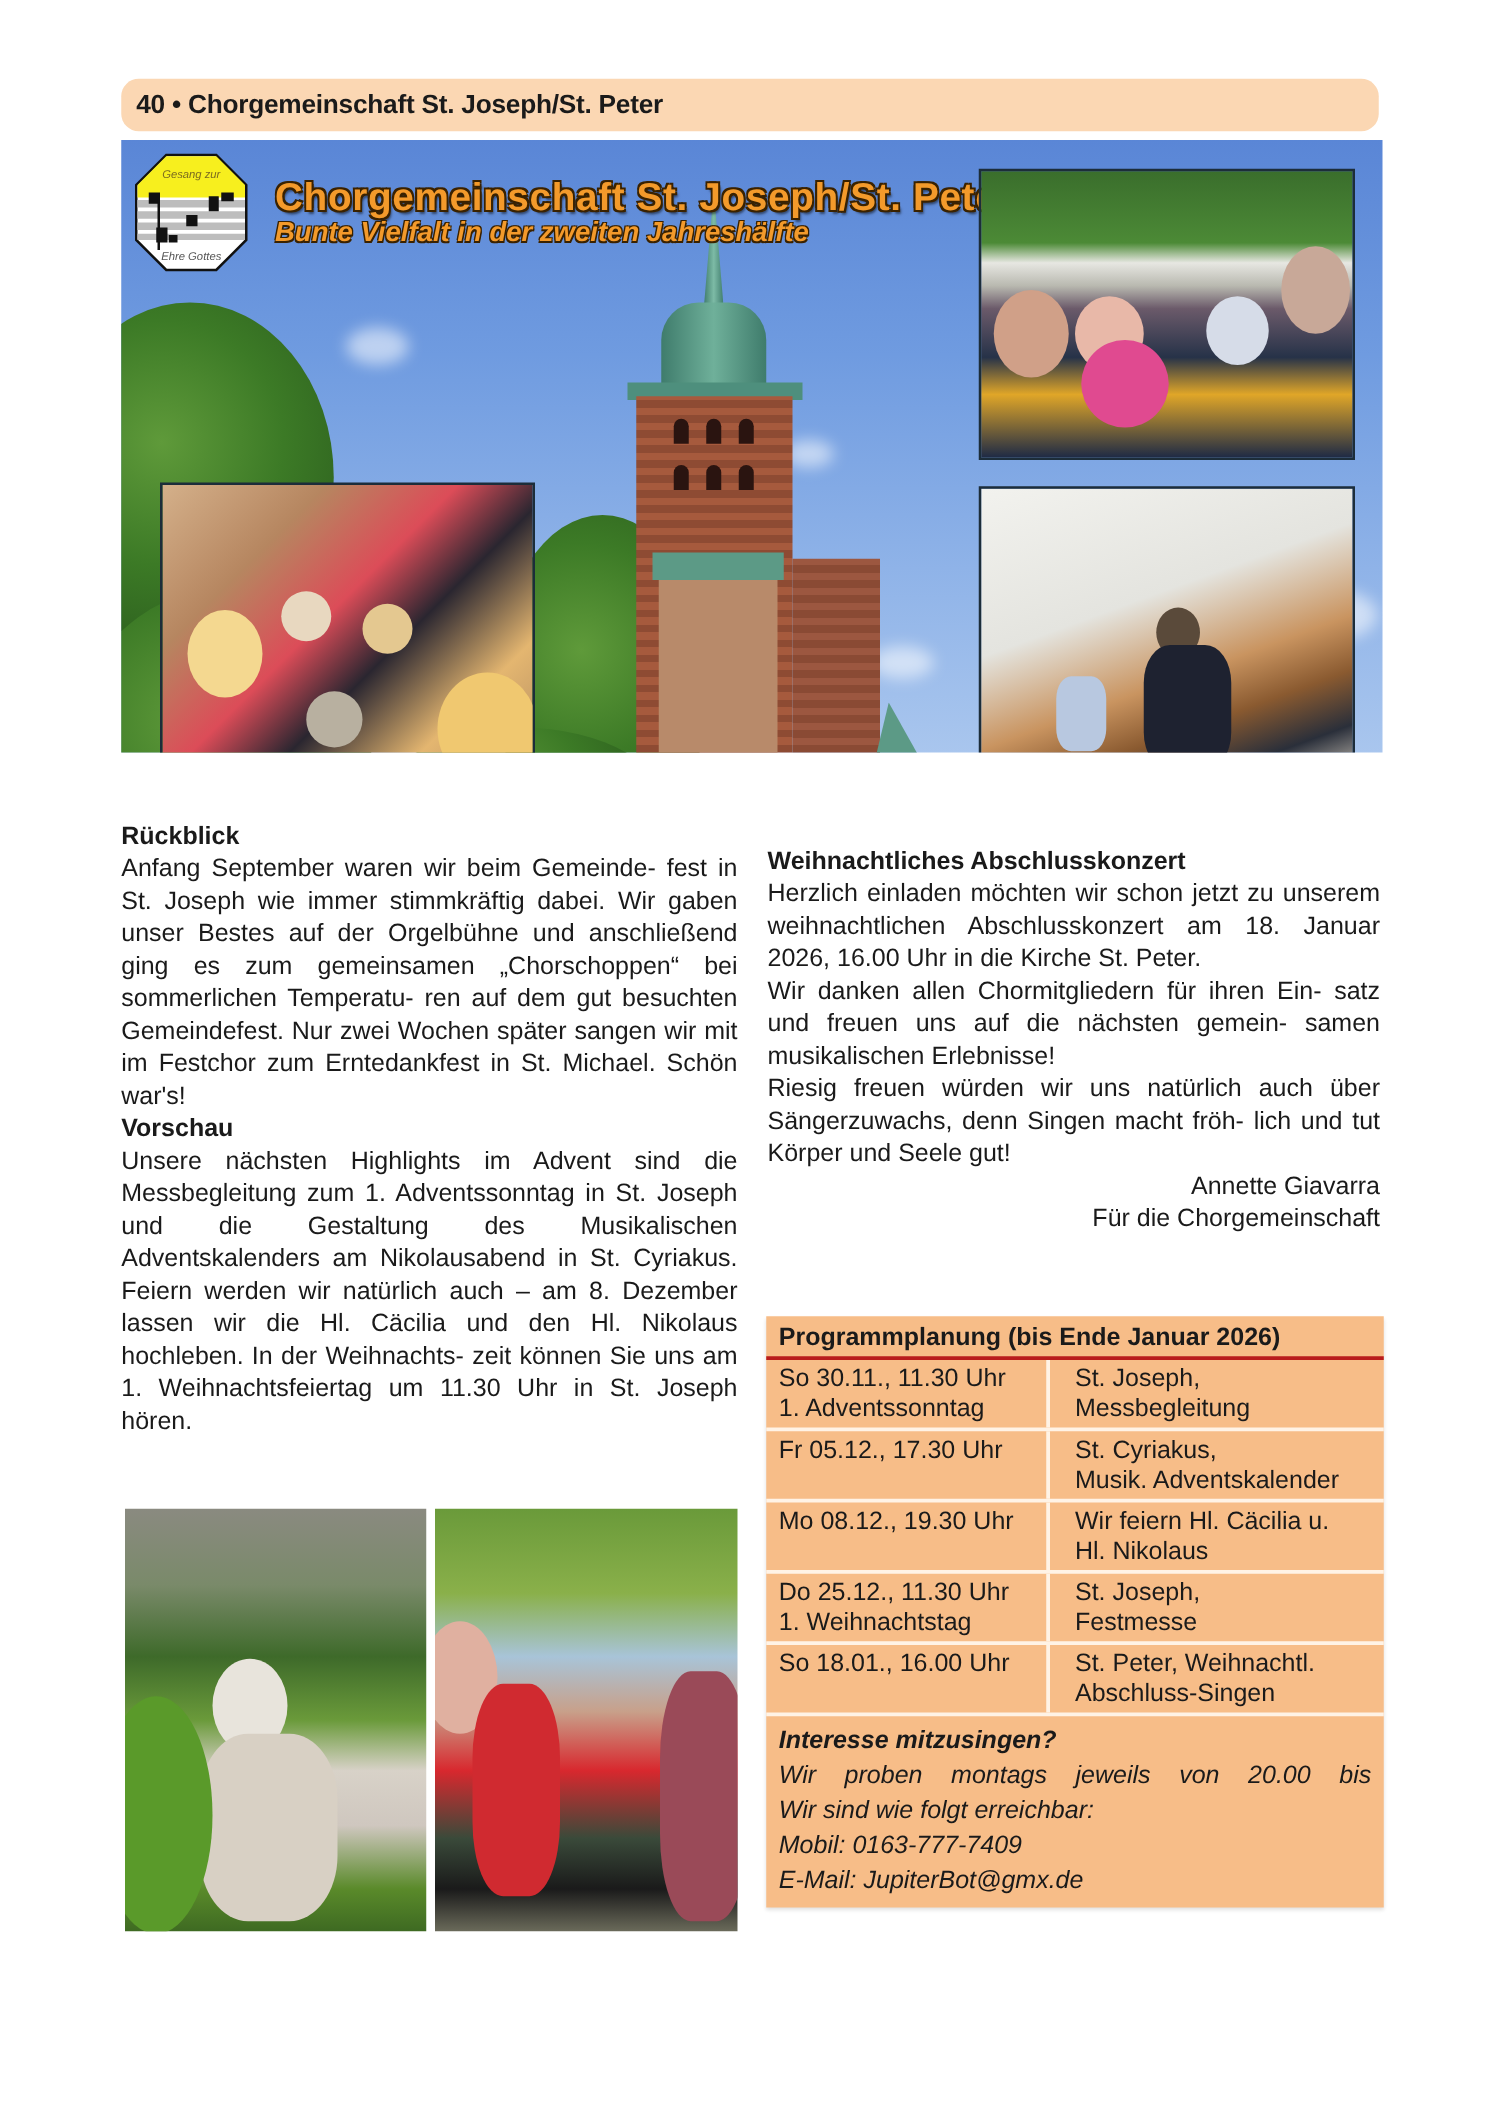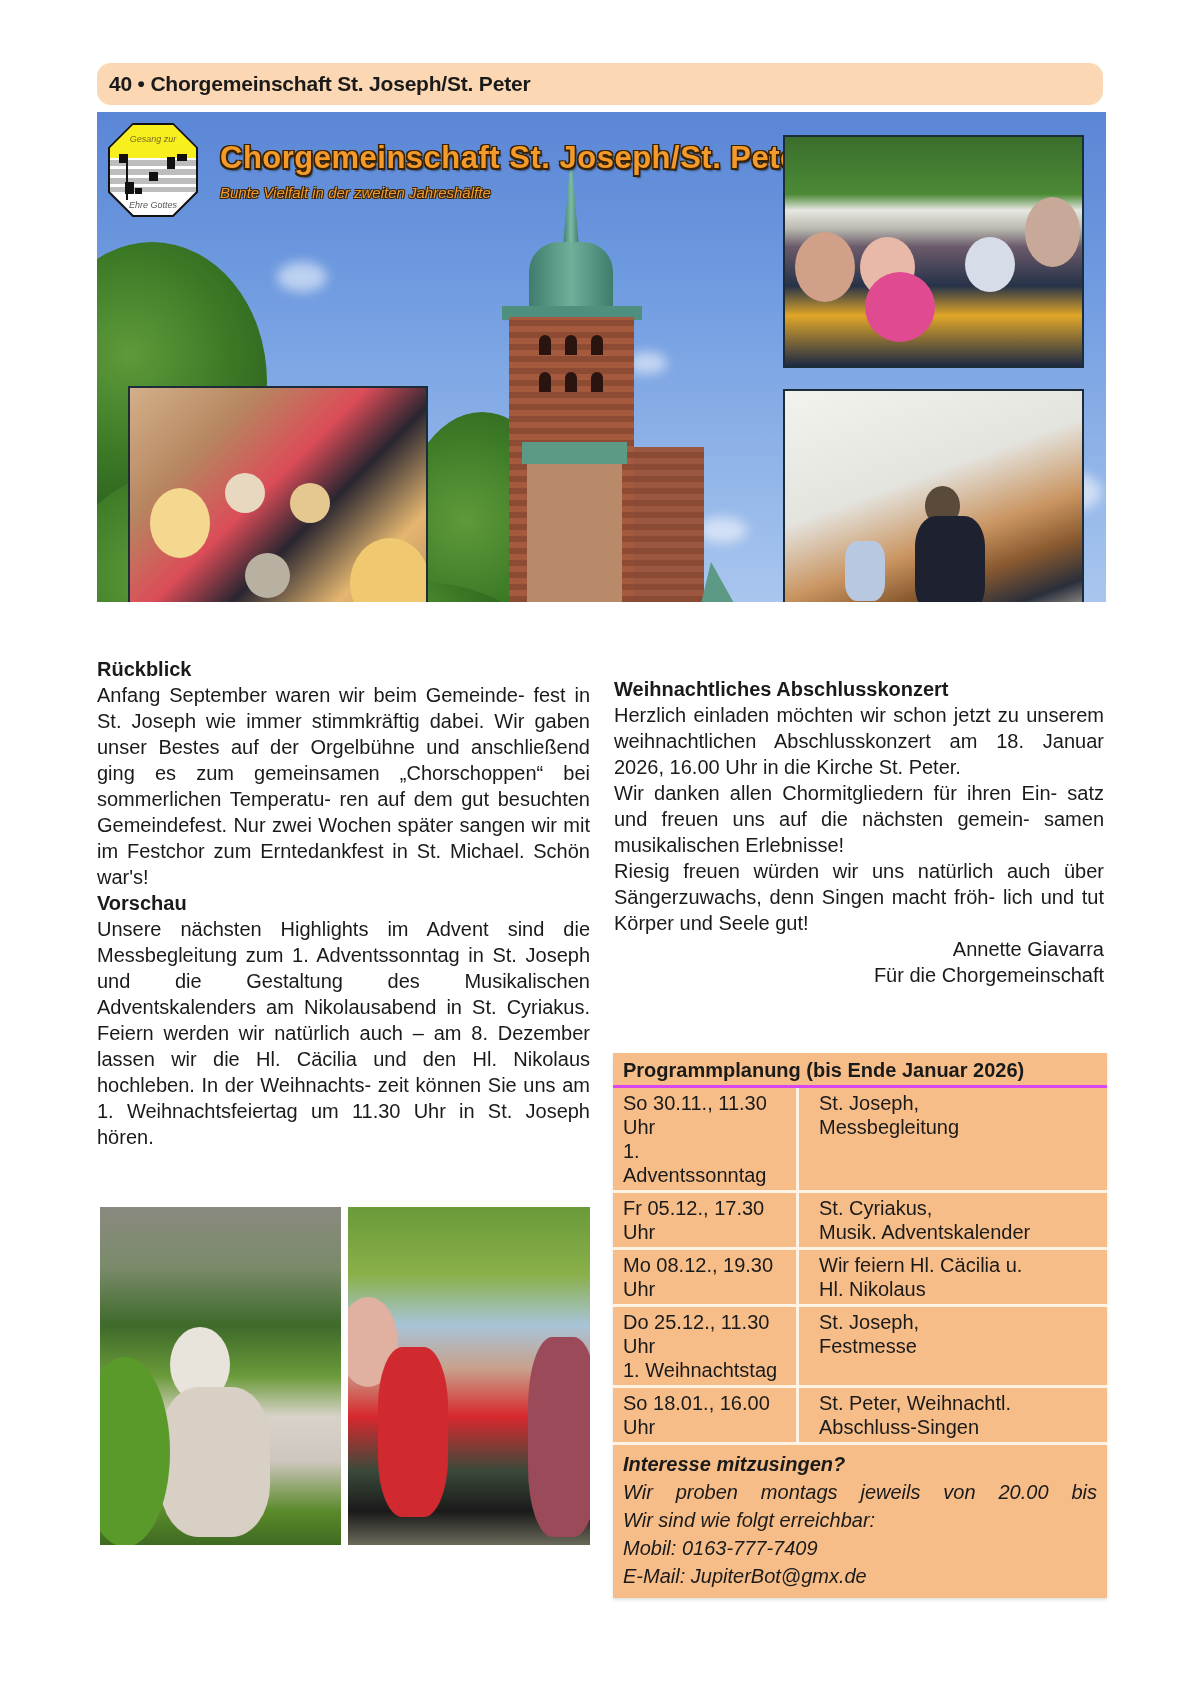--- a/index.html
+++ b/index.html
@@ -37,22 +37,22 @@
   .logo {
     position: absolute; left: 10px; top: 10px; width: 92px; height: 96px;
   }
   .hero-title {
     position: absolute; left: 123px; top: 28px;
     font-family: "Liberation Sans", sans-serif; font-weight: bold; font-size: 31px;
     color: #f39a2b; letter-spacing: 0.5px;
     text-shadow: -1.5px -1.5px 0 #3a2200, 1.5px -1.5px 0 #3a2200, -1.5px 1.5px 0 #3a2200, 1.5px 1.5px 0 #3a2200, 2px 3px 2px rgba(0,0,0,0.5);
   }
   .hero-subtitle {
-    position: absolute; left: 123px; top: 72px;
-    font-weight: normal; font-style: italic; font-size: 15px; color: #f39a2b;
+    position: absolute; left: 123px; top: 61px;
+    font-weight: bold; font-style: italic; font-size: 22px; color: #f39a2b;
     text-shadow: -1px -1px 0 #3a2200, 1px -1px 0 #3a2200, -1px 1px 0 #3a2200, 1px 1px 0 #3a2200;
   }
   .inset {
     position: absolute; border: 2px solid #1c2d3a; overflow: hidden;
   }
   .inset-festival { left: 686px; top: 23px; width: 301px; height: 233px;
     background: linear-gradient(180deg,#3a6e2c 0%,#4c8a36 25%,#e7e7e2 32%,#b9b9b0 40%,#6b5a6a 48%,#263248 65%,#e0a628 78%,#1e2a45 100%); }
   .inset-organ { left: 686px; top: 277px; width: 301px; height: 233px;
     background: linear-gradient(160deg,#f2f2ee 0%,#e4e4df 40%,#c99460 62%,#8a5a30 75%,#2a2f3a 88%,#c7c0b5 100%); }
   .inset-choir { left: 31px; top: 274px; width: 300px; height: 234px;
@@ -72,23 +72,23 @@
     background: linear-gradient(180deg,#8a8a80 0%,#7a8a6a 18%,#3e6a2a 35%,#6a9a3a 50%,#d8d2c8 62%,#cfc7bf 75%,#5a8a2a 90%,#3e6a22 100%); }
   .bp-right { left: 348px; width: 242px;
     background: linear-gradient(180deg,#6a9a3a 0%,#8ab04a 20%,#a8c4d8 35%,#c8a08a 48%,#d8282e 62%,#3a4a3a 78%,#1a1a1a 90%,#6a6a5a 100%); }
 
   
   .program {
     position: absolute; left: 613px; top: 1053px; width: 494px;
     background: #f7bd88; box-shadow: 0 2px 3px rgba(0,0,0,0.12);
     font-size: 20px; line-height: 24px;
   }
-  .program-title { font-weight: bold; padding: 5px 10px 3px; border-bottom: 3px solid #d946ef; }
+  .program-title { font-weight: bold; padding: 5px 10px 3px; border-bottom: 3px solid #b91c1c; }
   .prog-row { display: flex; border-bottom: 3px solid #fff3e6; }
-  .prog-row .c1 { width: 186px; padding: 3px 10px 3px 10px; border-right: 3px solid #fff3e6; }
+  .prog-row .c1 { width: 227px; padding: 3px 10px 3px 10px; border-right: 3px solid #fff3e6; }
   .prog-row .c2 { flex: 1; padding: 3px 20px; }
   .prog-row .line { display: block; }
   .interest { padding: 5px 10px 8px; font-style: italic; line-height: 28px; }
   .interest .ih { font-weight: bold; }
   .interest .just { text-align: justify; text-align-last: justify; }
 </style>
 </head>
 <body>
 
 <div class="page-header">

